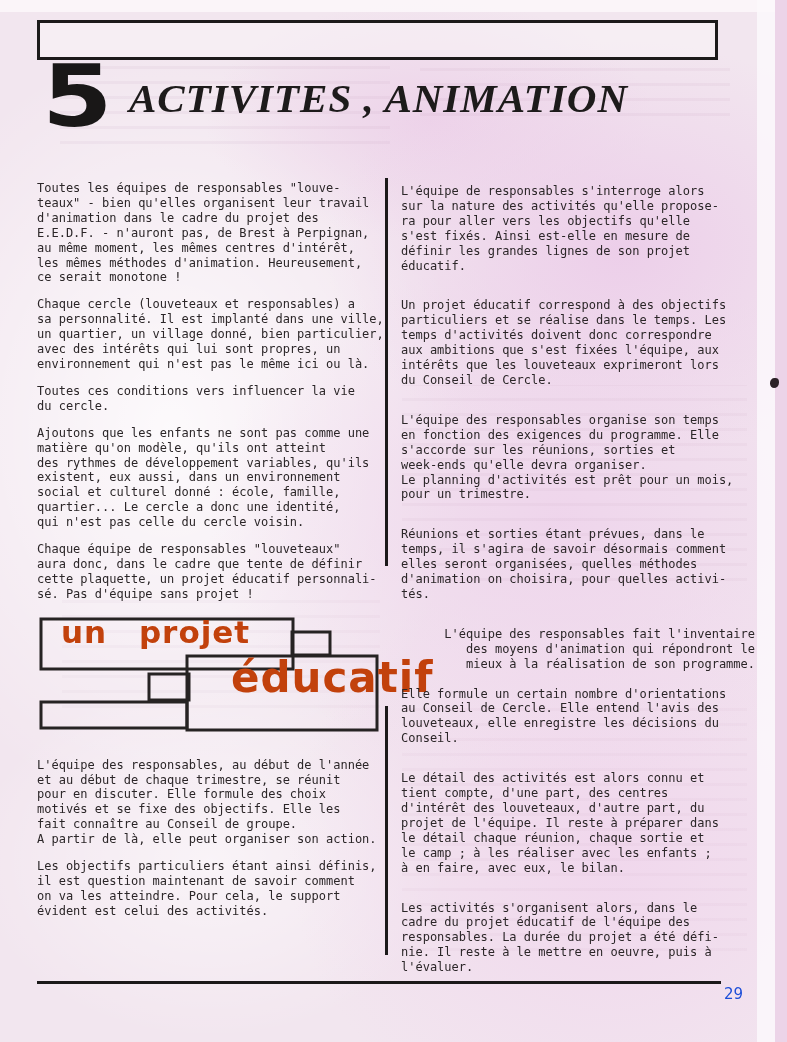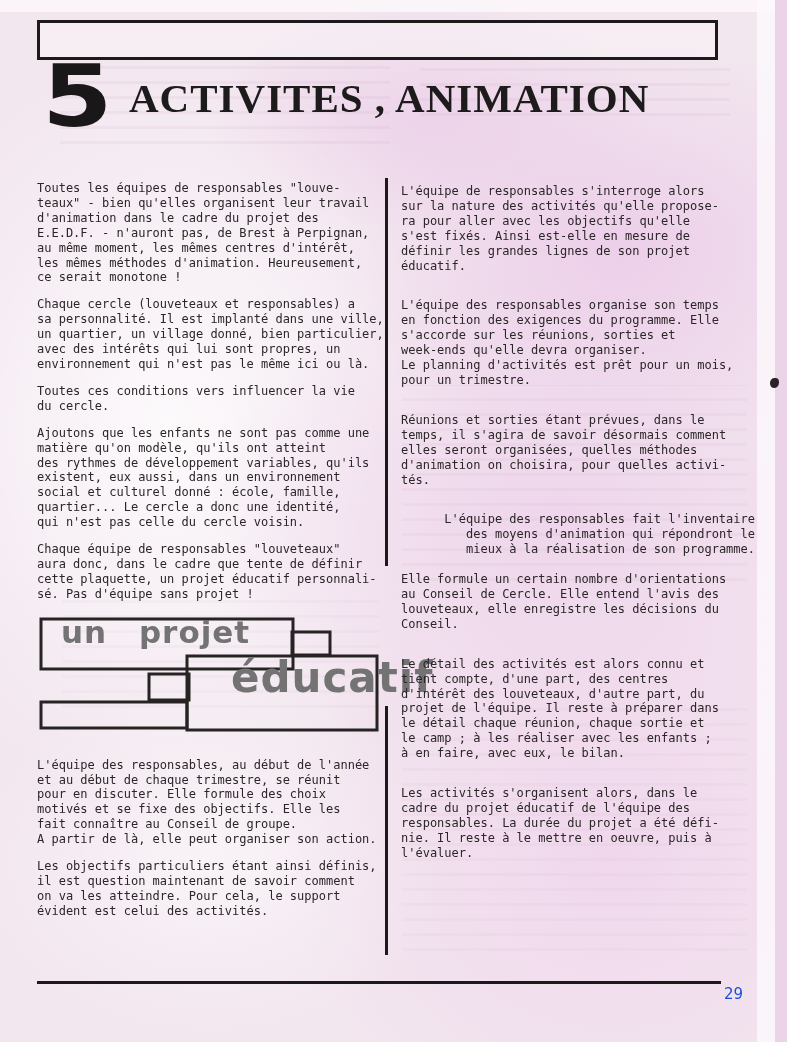--- a/index.html
+++ b/index.html
@@ -23,40 +23,40 @@
   
   .title-box{left:37px;top:20px;width:675px;height:34px;border:3px solid #1c1a1a;background:rgba(250,245,248,.5);}
   
   .chapter-num{
     left:42px;top:53px;font-family:"DejaVu Sans","Liberation Sans",sans-serif;
     font-weight:900;font-size:86px;line-height:1;color:#191717;
     transform:scaleX(1.18);transform-origin:left top;letter-spacing:0;
   }
   .main-title{
     left:129px;top:74px;font-family:"Liberation Serif","DejaVu Serif",serif;
-    font-weight:bold;font-size:41px;color:#1d1b1b;
+    font-style:italic;font-weight:bold;font-size:41px;color:#1d1b1b;
     letter-spacing:1px;white-space:nowrap;text-align:center;
   }
   
   .col{font-size:12px;line-height:14.9px;color:#2b2628;}
   .col-left{left:37px;top:181px;width:349px;}
   .col-right{left:401px;top:184px;width:354px;}
   .para{white-space:pre-line;margin:0 0 12px 0;}
   .col-right .para{margin-bottom:25px;}
   .col-right .para.tight{margin-bottom:15px;text-align:right;}
   
   .divider{left:385px;width:3px;background:#1c1a1a;}
   .divider-1{top:178px;height:388px;}
   .divider-2{top:706px;height:249px;}
   
   .logo{position:relative;width:348px;height:127px;margin:12px 0 17px 0;}
   .logo svg{position:absolute;left:0;top:0;}
   .logo .word{
     position:absolute;font-family:"DejaVu Sans","Liberation Sans",sans-serif;
-    font-weight:bold;color:#737373;letter-spacing:1px;
+    font-weight:bold;color:#c2410c;letter-spacing:1px;
   }
   .logo .word-top{left:24px;top:11px;font-size:31px;word-spacing:20px;}
   .logo .word-bottom{left:194px;top:57px;font-size:42px;}
   
   .bottom-rule{left:37px;top:981px;width:684px;height:3px;background:#1b1919;}
   .page-number{left:724px;top:985px;font-family:"DejaVu Sans","Liberation Sans",sans-serif;
     font-size:15px;color:#1d4ed8;}
   .ink-dot{left:770px;top:378px;width:9px;height:10px;background:#2b2227;border-radius:50% 40% 55% 45%;}
   
   .ghost{
@@ -139,24 +139,30 @@
 A partir de là, elle peut organiser son action.</p>
   <p class="para">Les objectifs particuliers étant ainsi définis,
 il est question maintenant de savoir comment
 on va les atteindre. Pour cela, le support
 évident est celui des activités.</p>
 </div>
 
 <div class="abs col col-right">
   <p class="para">L'équipe de responsables s'interroge alors
 sur la nature des activités qu'elle propose-
-ra pour aller avec les objectifs qu'elle
+ra pour aller vers les objectifs qu'elle
 s'est fixés. Ainsi est-elle en mesure de
 définir les grandes lignes de son projet
 éducatif.</p>
+  <p class="para">Un projet éducatif correspond à des objectifs
+particuliers et se réalise dans le temps. Les
+temps d'activités doivent donc correspondre
+aux ambitions que s'est fixées l'équipe, aux
+intérêts que les louveteaux exprimeront lors
+du Conseil de Cercle.</p>
   <p class="para">L'équipe des responsables organise son temps
 en fonction des exigences du programme. Elle
 s'accorde sur les réunions, sorties et
 week-ends qu'elle devra organiser.
 Le planning d'activités est prêt pour un mois,
 pour un trimestre.</p>
   <p class="para">Réunions et sorties étant prévues, dans le
 temps, il s'agira de savoir désormais comment
 elles seront organisées, quelles méthodes
 d'animation on choisira, pour quelles activi-

